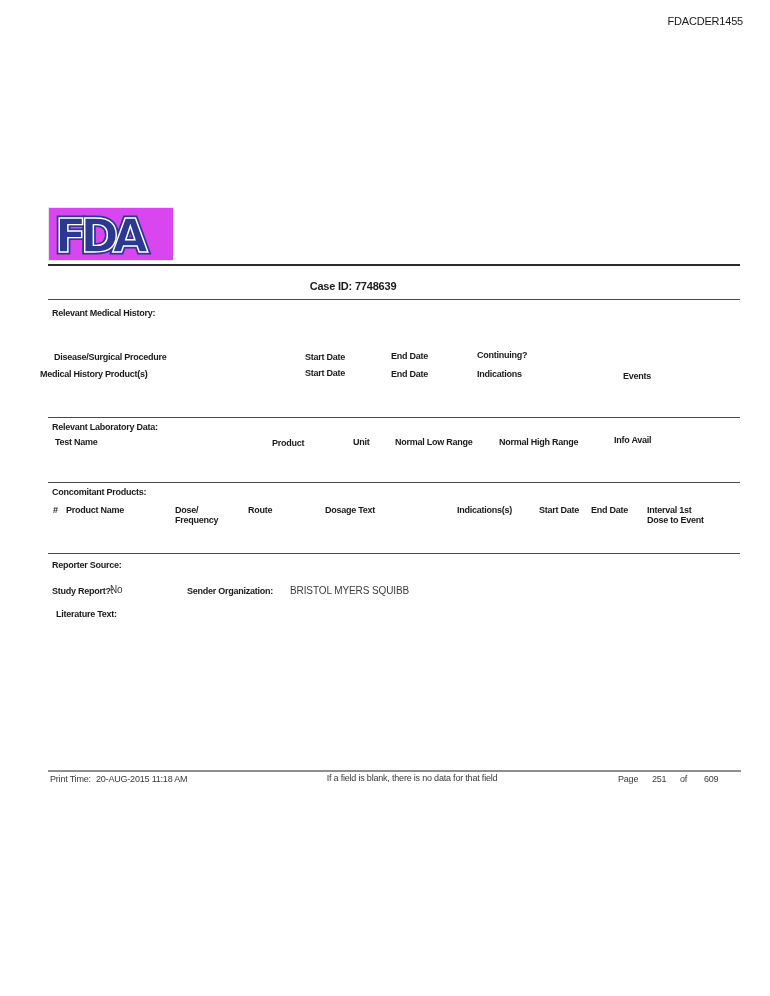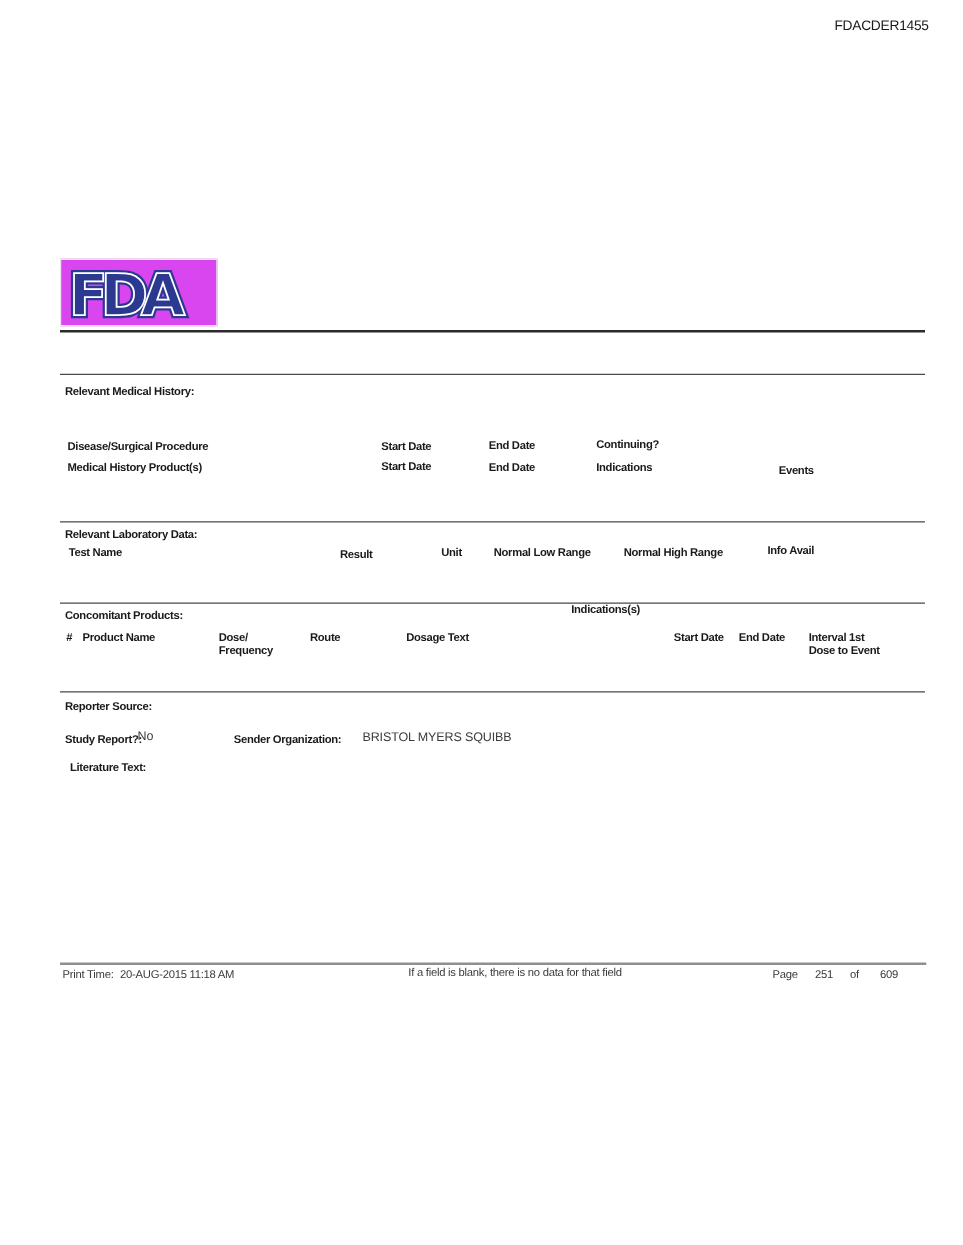--- a/index.html
+++ b/index.html
@@ -39,60 +39,61 @@
   <div class="logo-box">
     <svg width="122" height="50" viewBox="0 0 122 50">
       <text x="5" y="43" font-family="DejaVu Sans, sans-serif" font-size="46" font-weight="bold" letter-spacing="-6" fill="#2B3990" stroke="#2B3990" stroke-width="5">FDA</text>
       <text x="5" y="43" font-family="DejaVu Sans, sans-serif" font-size="46" font-weight="bold" letter-spacing="-6" fill="#2B3990" stroke="#ffffff" stroke-width="1.4">FDA</text>
     </svg>
   </div>
 
 
   <div class="hr-thick" style="top:264px;"></div>
 
+  <div class="abs s11 b ctr" style="left:123px;top:280px;width:460px;">Case ID: 7748639</div>
 
   <div class="hr" style="top:299px;"></div>
 
   <div class="abs s9 b" style="left:52px;top:308px;">Relevant Medical History:</div>
 
   <div class="abs s9 b" style="left:54px;top:352px;">Disease/Surgical Procedure</div>
   <div class="abs s9 b" style="left:305px;top:352px;">Start Date</div>
   <div class="abs s9 b" style="left:391px;top:351px;">End Date</div>
   <div class="abs s9 b" style="left:477px;top:350px;">Continuing?</div>
 
-  <div class="abs s9 b" style="left:54px;top:369px;">Medical History Product(s)</div>
+  <div class="abs s9 b" style="left:40px;top:369px;">Medical History Product(s)</div>
   <div class="abs s9 b" style="left:305px;top:368px;">Start Date</div>
   <div class="abs s9 b" style="left:391px;top:369px;">End Date</div>
   <div class="abs s9 b" style="left:477px;top:369px;">Indications</div>
   <div class="abs s9 b" style="left:623px;top:371px;">Events</div>
 
   <div class="hr" style="top:417px;"></div>
 
   <div class="abs s9 b" style="left:52px;top:422px;">Relevant Laboratory Data:</div>
 
   <div class="abs s9 b" style="left:55px;top:437px;">Test Name</div>
-  <div class="abs s9 b" style="left:272px;top:438px;">Result</div>
+  <div class="abs s9 b" style="left:272px;top:438px;">Product</div>
   <div class="abs s9 b" style="left:353px;top:437px;">Unit</div>
   <div class="abs s9 b" style="left:395px;top:437px;">Normal Low Range</div>
   <div class="abs s9 b" style="left:499px;top:437px;">Normal High Range</div>
   <div class="abs s9 b" style="left:614px;top:435px;">Info Avail</div>
 
   <div class="hr" style="top:482px;"></div>
 
   <div class="abs s9 b" style="left:52px;top:487px;">Concomitant Products:</div>
 
   <div class="abs s9 b" style="left:53px;top:505px;">#</div>
   <div class="abs s9 b" style="left:66px;top:505px;">Product Name</div>
   <div class="abs s9 b two-line" style="left:175px;top:505px;">
     <span>Dose/</span>
     <span>Frequency</span>
   </div>
   <div class="abs s9 b" style="left:248px;top:505px;">Route</div>
   <div class="abs s9 b" style="left:325px;top:505px;">Dosage Text</div>
-  <div class="abs s9 b" style="left:457px;top:482px;">Indications(s)</div>
+  <div class="abs s9 b" style="left:457px;top:505px;">Indications(s)</div>
   <div class="abs s9 b" style="left:539px;top:505px;">Start Date</div>
   <div class="abs s9 b" style="left:591px;top:505px;">End Date</div>
   <div class="abs s9 b two-line" style="left:647px;top:505px;">
     <span>Interval 1st</span>
     <span>Dose to Event</span>
   </div>
 
   <div class="hr" style="top:553px;"></div>
 
   <div class="abs s9 b" style="left:52px;top:560px;">Reporter Source:</div>

